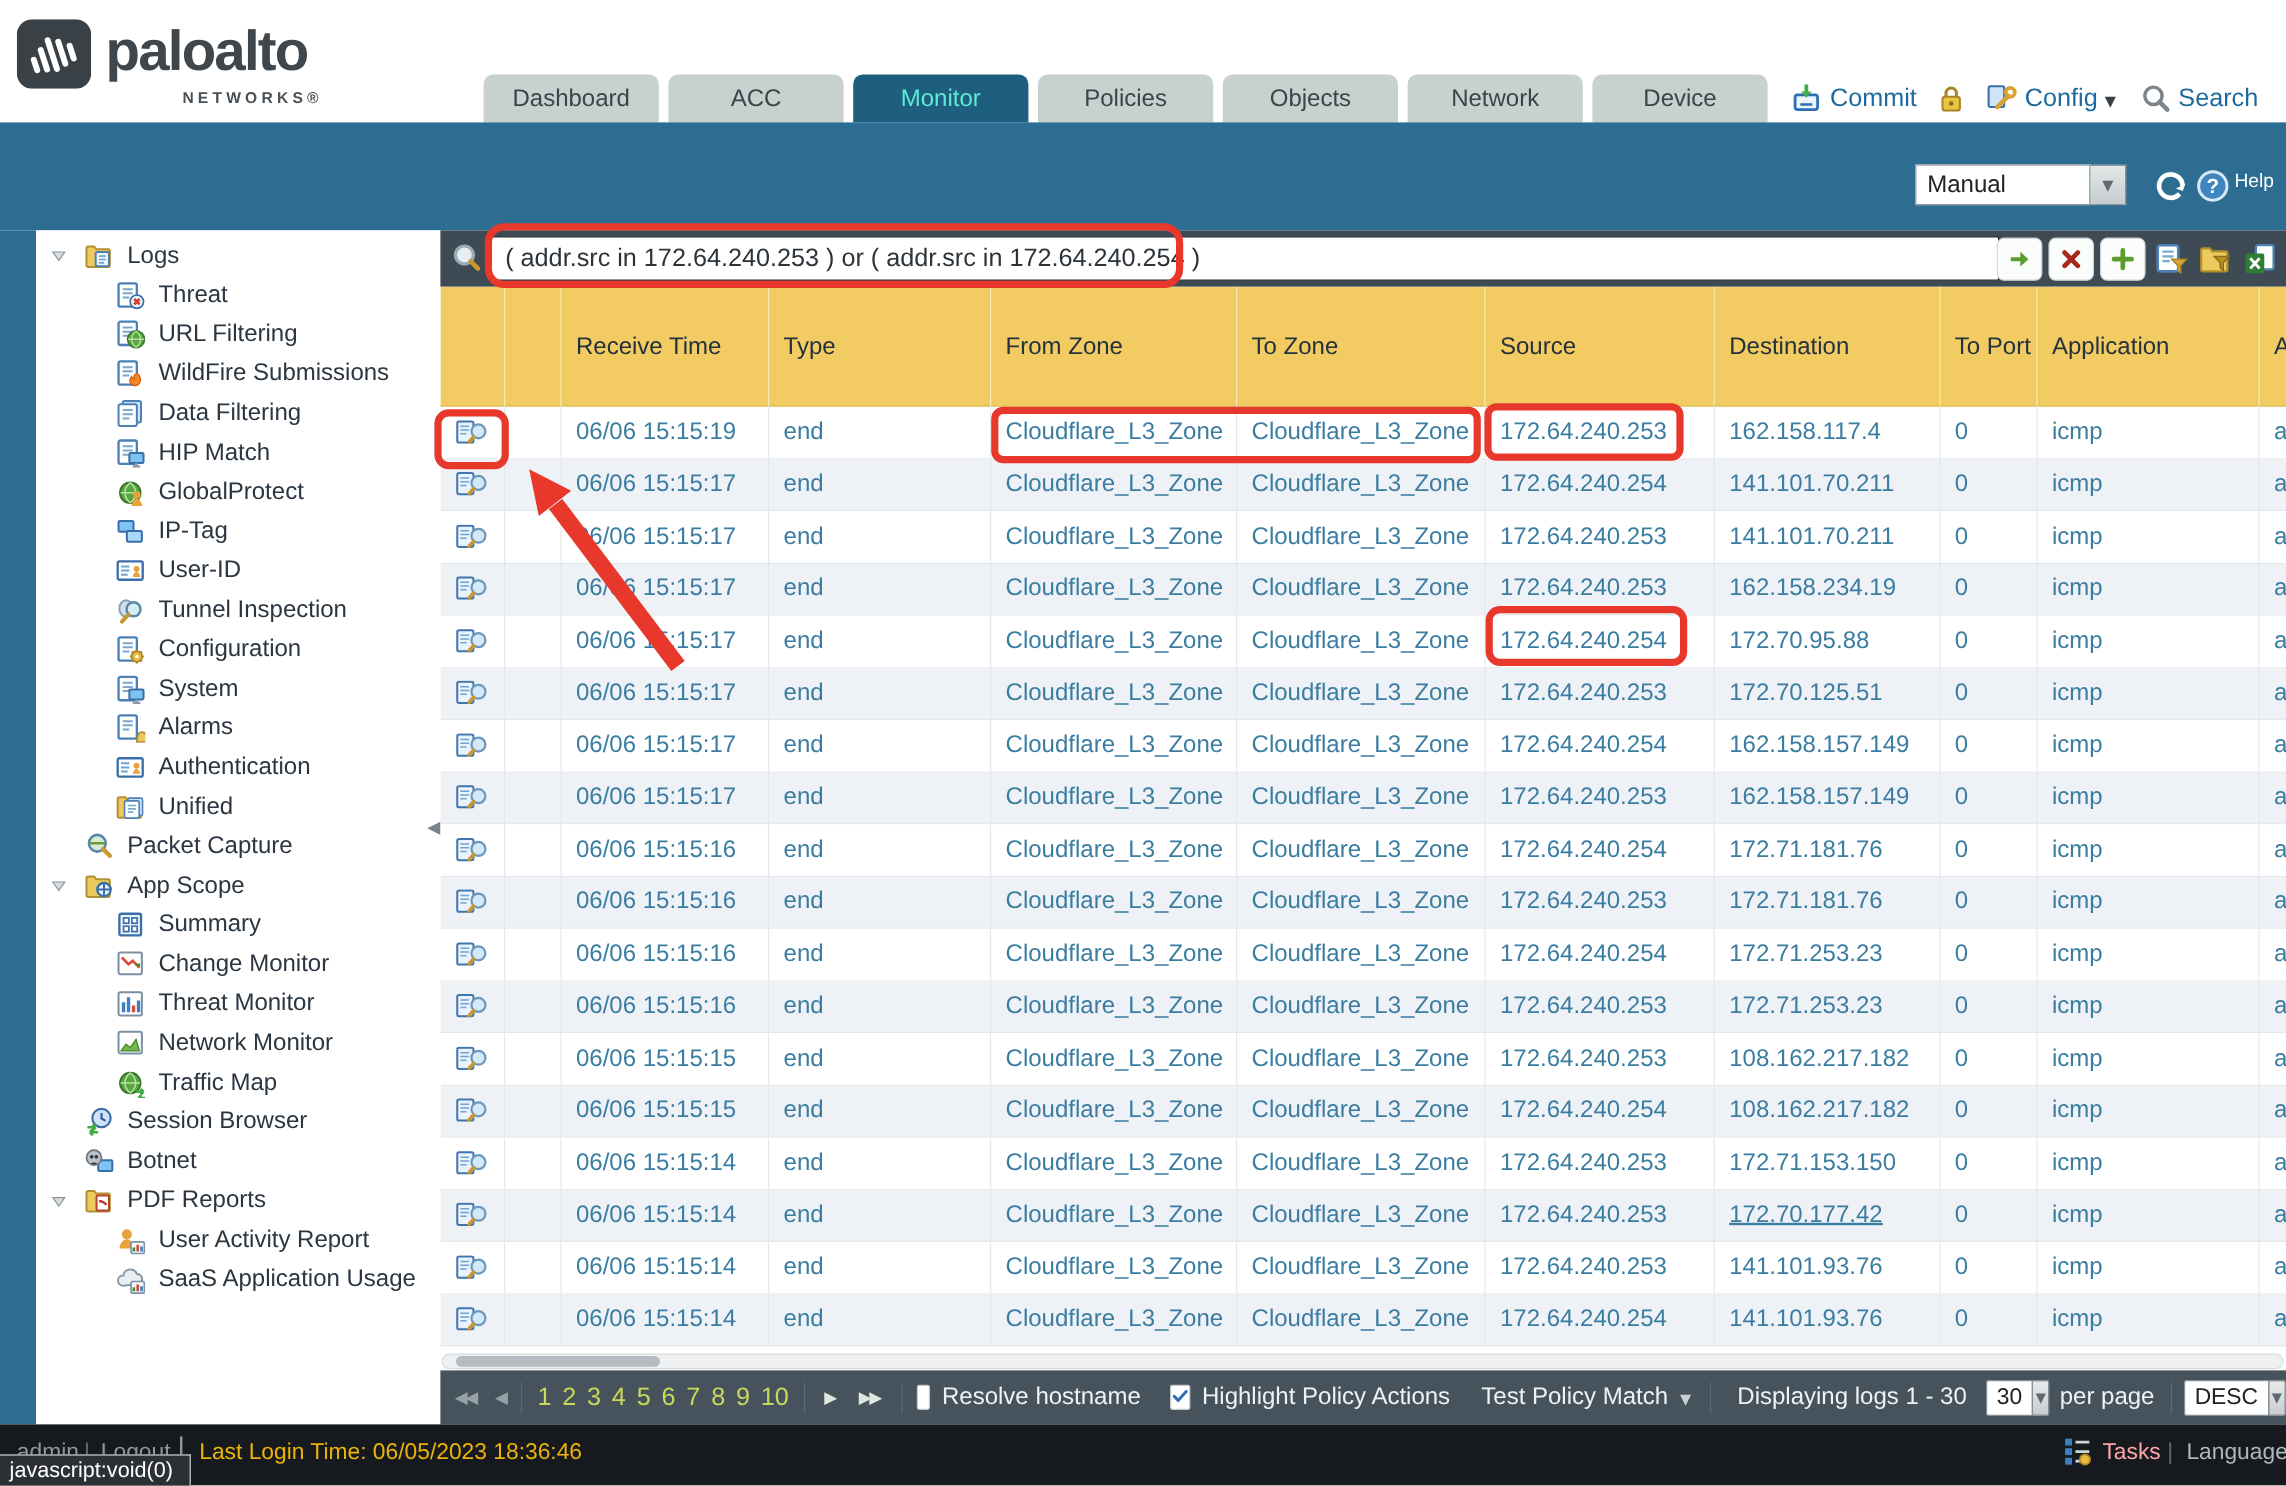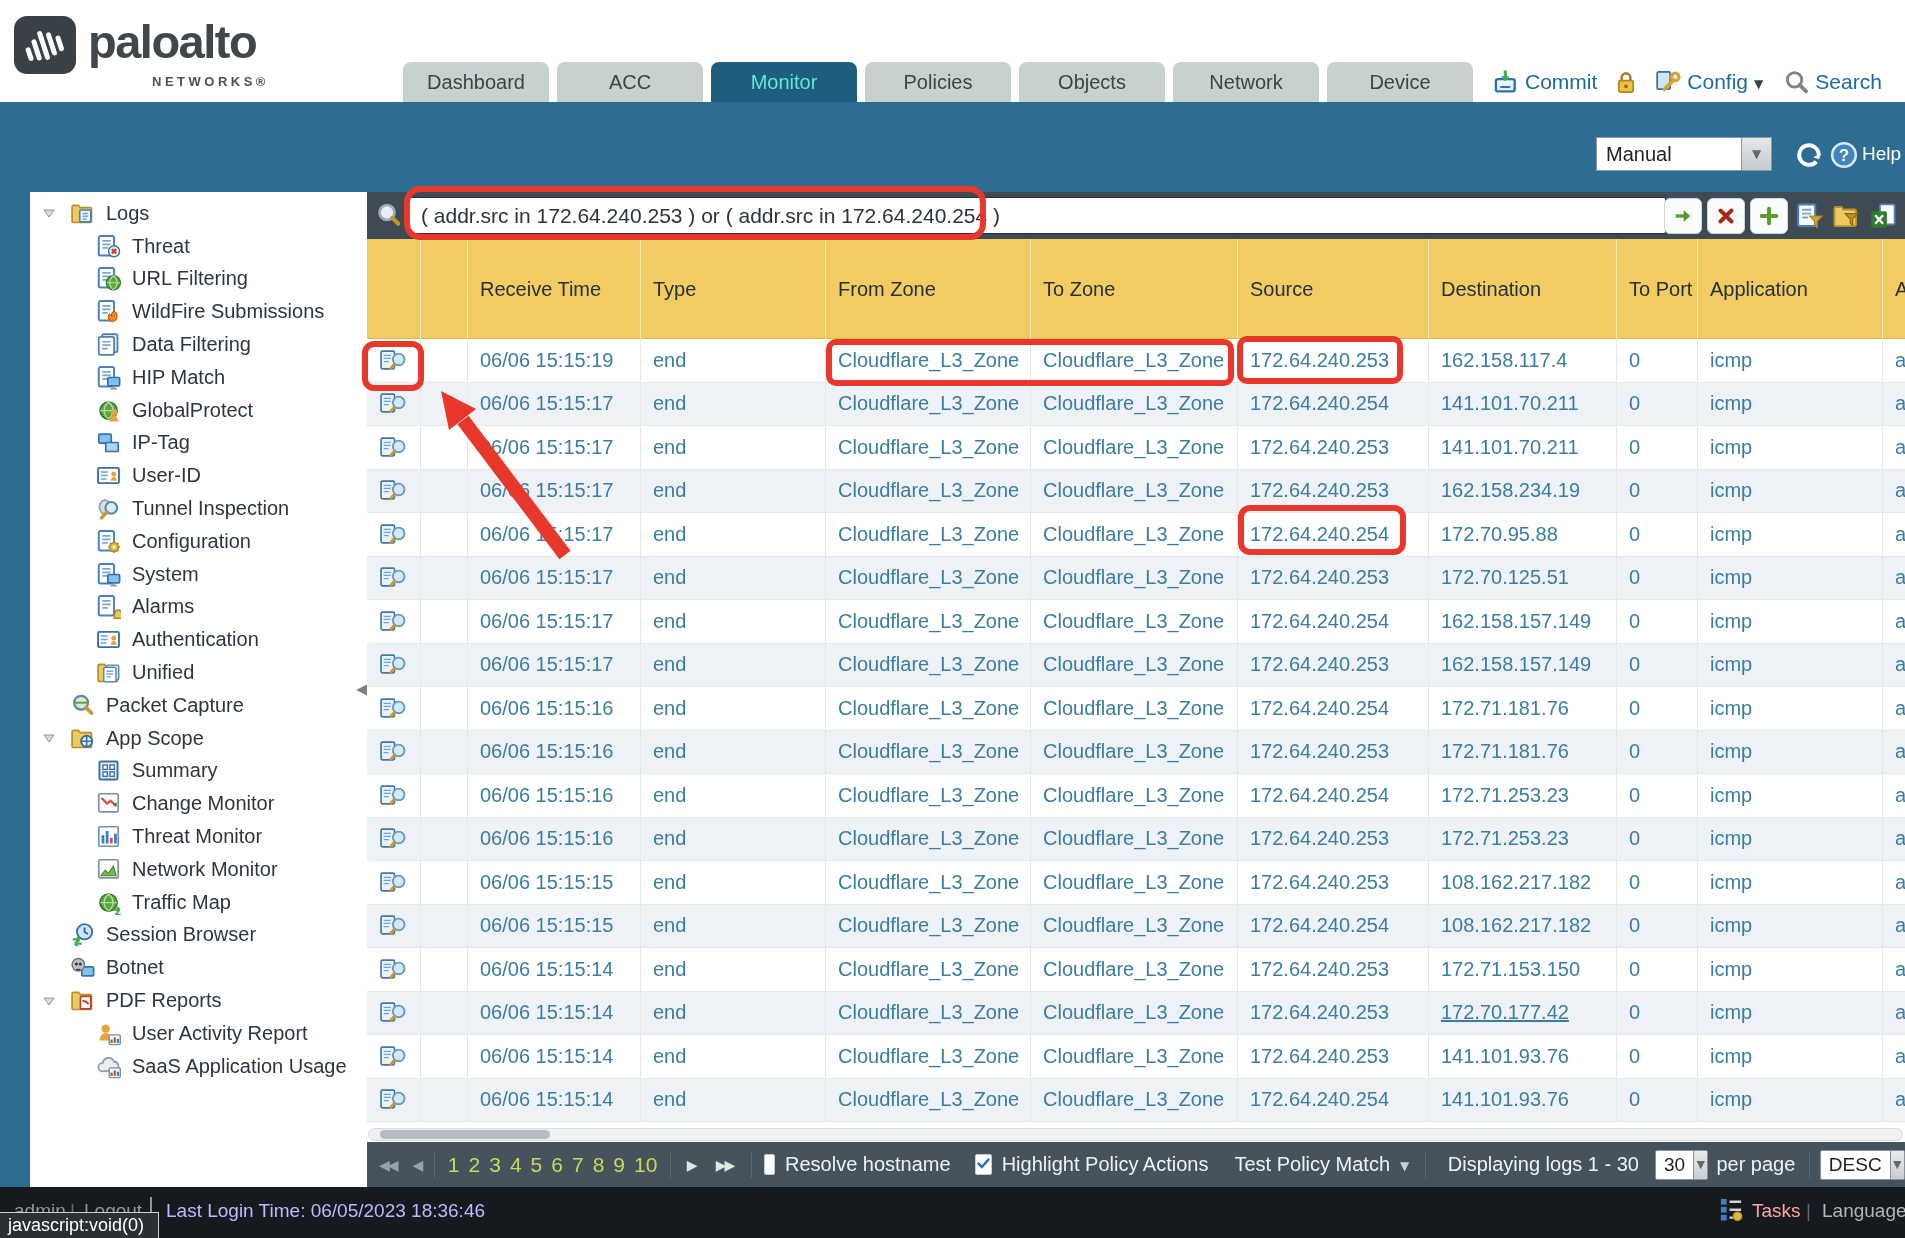--- a/index.html
+++ b/index.html
@@ -22,21 +22,21 @@
   .navacts .ni svg{width:26px;height:26px}
   .navacts .lbl{cursor:pointer}
   .ddv{font-size:12px;color:#384048;margin:4px 14px 0 6px}
 
   
   .blueband{position:absolute;left:0;top:102px;width:1905px;height:90px;background:#2e6d92}
   .mansel{position:absolute;left:1596px;top:137px;width:146px;height:34px;background:#fff;border:1px solid #8d979e;font-size:20px;color:#222;line-height:32px;padding-left:9px}
   .manbtn{position:absolute;left:1742px;top:137px;width:30px;height:34px;background:linear-gradient(#e4e7e8,#c7ccce);border:1px solid #8d979e;border-left:none;text-align:center;line-height:32px;font-size:12px;color:#5f6a70;cursor:pointer}
   .refr{position:absolute;left:1793px;top:139px;width:32px;height:32px;cursor:pointer}
   .helpic{position:absolute;left:1830px;top:141px;width:28px;height:28px;cursor:pointer}
-  .helptx{position:absolute;left:1862px;top:143px;font-size:19px;color:#fff;cursor:pointer}
+  .helptx{position:absolute;left:1862px;top:143px;font-size:16px;color:#fff;cursor:pointer}
 
   
   .leftstrip{position:absolute;left:0;top:192px;width:30px;height:995px;background:#2e6d92}
   .sidebar{position:absolute;left:30px;top:192px;width:337px;height:995px;background:#fff;overflow:hidden}
   .slist{padding-top:5px}
   .sitem{height:32.8px;display:flex;align-items:center;padding-left:12px;font-size:20px;color:#2b3640;white-space:nowrap;cursor:pointer}
   .sitem.selected{background:#cfe2ee}
   .caret{width:28px;display:inline-flex;align-items:center}
   .caret svg{width:14px;height:12px}
   .indent{width:26px}
@@ -1332,21 +1332,21 @@
     <span class="pdiv" style="margin-left:14px"></span>
     <span class="psel" style="margin-left:10px">DESC</span>
     <span class="pselbtn glyph">▼</span>
   </div>
 
   <div class="statusbar">
     <span class="sb" style="left:14px">admin</span>
     <span class="sb" style="left:70px;color:#5f6a72">|</span>
     <span class="sb" style="left:84px">Logout</span>
     <span class="sbig"></span>
-    <span class="sb" style="left:166px;color:#c4b5fd">Last Login Time: 06/05/2023 18:36:46</span>
+    <span class="sb" style="left:166px;color:#eab308">Last Login Time: 06/05/2023 18:36:46</span>
     <span class="tasksic" id="ic-tasks">
         <svg viewBox="0 0 18 18" xmlns="http://www.w3.org/2000/svg">
           <rect x="2" y="2" width="4" height="4" fill="#3b7fc4"></rect>
           <rect x="2" y="7.5" width="4" height="4" fill="#3b7fc4"></rect>
           <rect x="2" y="13" width="4" height="4" fill="#3b7fc4"></rect>
           <path d="M8 4h8M8 9.5h8M8 15h3" stroke="#cfd6da" stroke-width="1.6"></path>
           <circle cx="13.5" cy="14" r="3" fill="#e9b93c" stroke="#a8842a"></circle>
         </svg>
       </span>
     <span class="sb" style="left:1752px;color:#fca5a5">Tasks</span>

